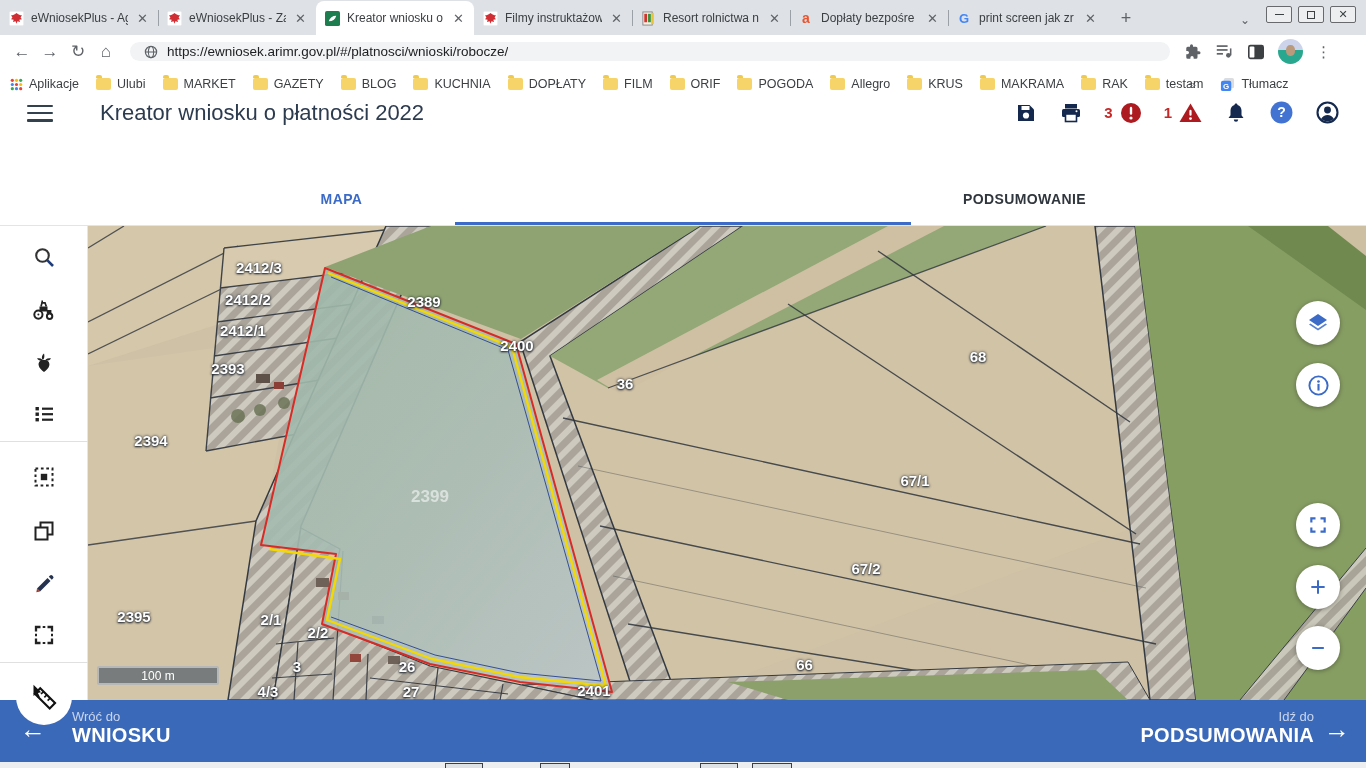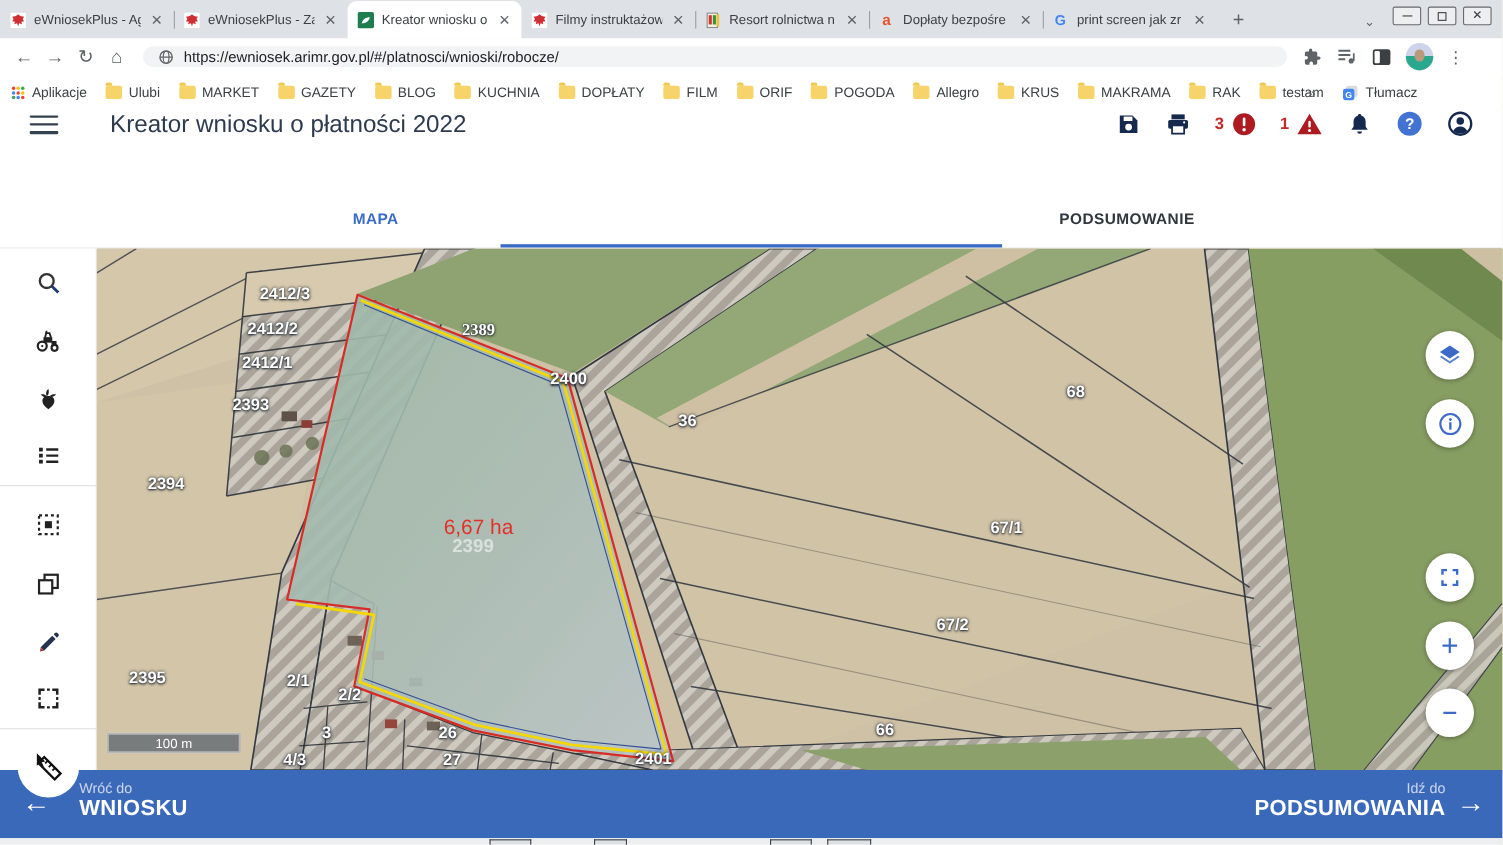--- a/index.html
+++ b/index.html
@@ -484,38 +484,37 @@
     </svg>
 
     
     <div>
         <span class="map-label" style="left: 171px; top: 41px;">2412/3</span>
         <span class="map-label" style="left: 160px; top: 73px;">2412/2</span>
         <span class="map-label" style="left: 155px; top: 104px;">2412/1</span>
         <span class="map-label" style="left: 140px; top: 142px;">2393</span>
         <span class="map-label" style="left: 63px; top: 214px;">2394</span>
         <span class="map-label" style="left: 46px; top: 390px;">2395</span>
-        <span class="map-label" style="left: 347px; top: 75px; font-family: Liberation Serif, serif;">2389</span>
+        <span class="map-label" style="left: 336px; top: 75px;">2389</span>
         <span class="map-label" style="left: 429px; top: 119px;">2400</span>
         <span class="map-label" style="left: 537px; top: 157px;">36</span>
         <span class="map-label" style="left: 890px; top: 130px;">68</span>
         <span class="map-label" style="left: 827px; top: 254px;">67/1</span>
         <span class="map-label" style="left: 778px; top: 342px;">67/2</span>
         <span class="map-label" style="left: 709px; top: 438px; padding-left: 15px;">66</span>
         <span class="map-label" style="left: 183px; top: 393px;">2/1</span>
         <span class="map-label" style="left: 230px; top: 406px;">2/2</span>
         <span class="map-label" style="left: 209px; top: 440px;">3</span>
         <span class="map-label" style="left: 180px; top: 465px;">4/3</span>
         <span class="map-label" style="left: 319px; top: 440px;">26</span>
         <span class="map-label" style="left: 323px; top: 465px;">27</span>
         <span class="map-label" style="left: 506px; top: 464px;">2401</span>
       </div>
     <span class="faded-label" style="left:342px;top:271px">2399</span>
     <div class="annotation">
-      <div>6,67 ha</div>
     </div>
     <div class="scalebar">
         <span>100 m</span>
       </div>
 
     <div class="mapbtn" style="top:75px">
       <svg width="24" height="24" viewBox="0 0 24 24">
           <path d="M12,3 L21,9 L12,15 L3,9 Z" fill="#3b6bc7"></path>
           <path d="M4.5,12.5 L12,17.5 L19.5,12.5 L21,13.5 L12,19.5 L3,13.5 Z" fill="#3b6bc7" opacity="0.85"></path>
         </svg>

